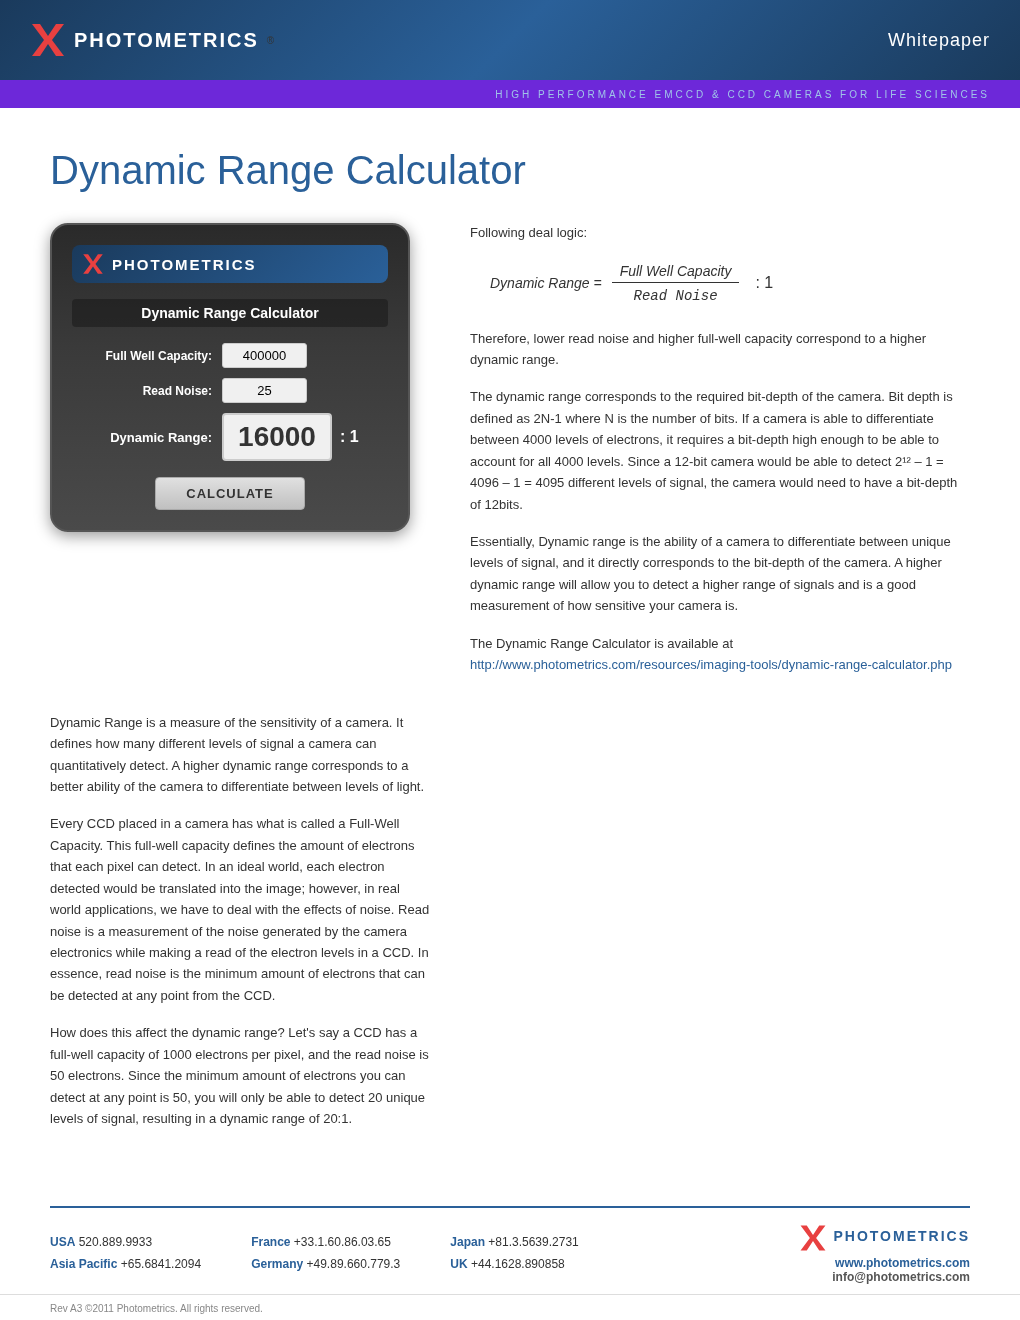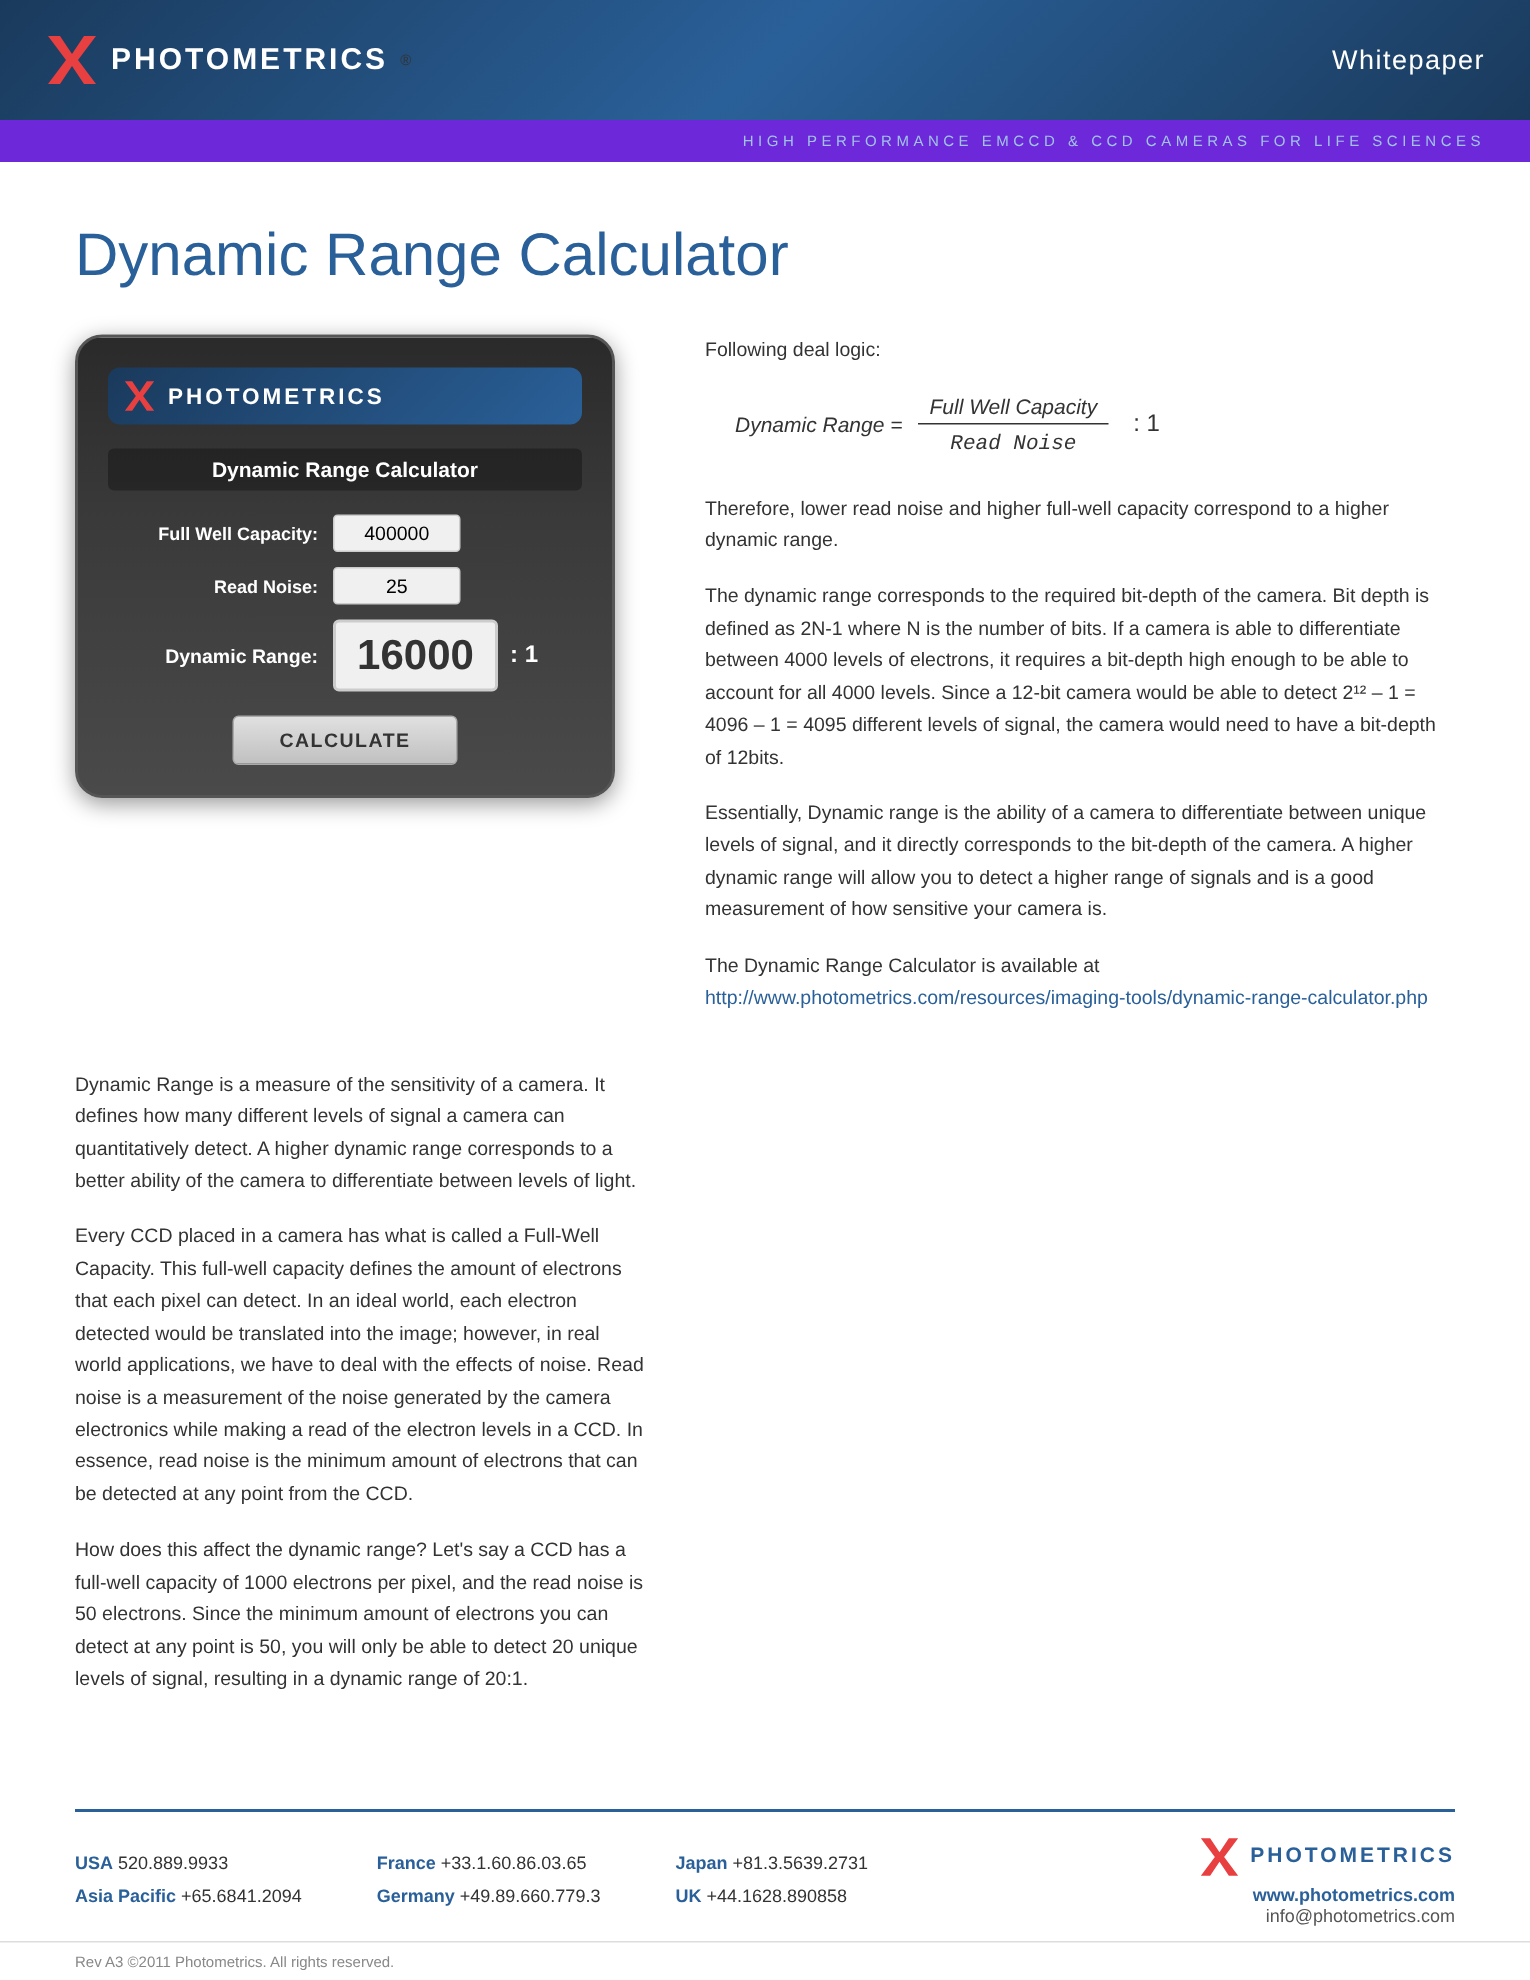--- a/index.html
+++ b/index.html
@@ -297,20 +297,21 @@
     .footer-website {
       color: #2a6099;
       font-size: 12px;
       font-weight: bold;
       display: block;
     }
     .footer-email {
       color: #555;
       font-size: 12px;
       display: block;
+      font-weight: bold;
     }
     .footer-rev {
       padding: 8px 50px;
       font-size: 10px;
       color: #888;
       border-top: 1px solid #ddd;
       margin: 10px 0 0 0;
     }
   </style>
 </head>

